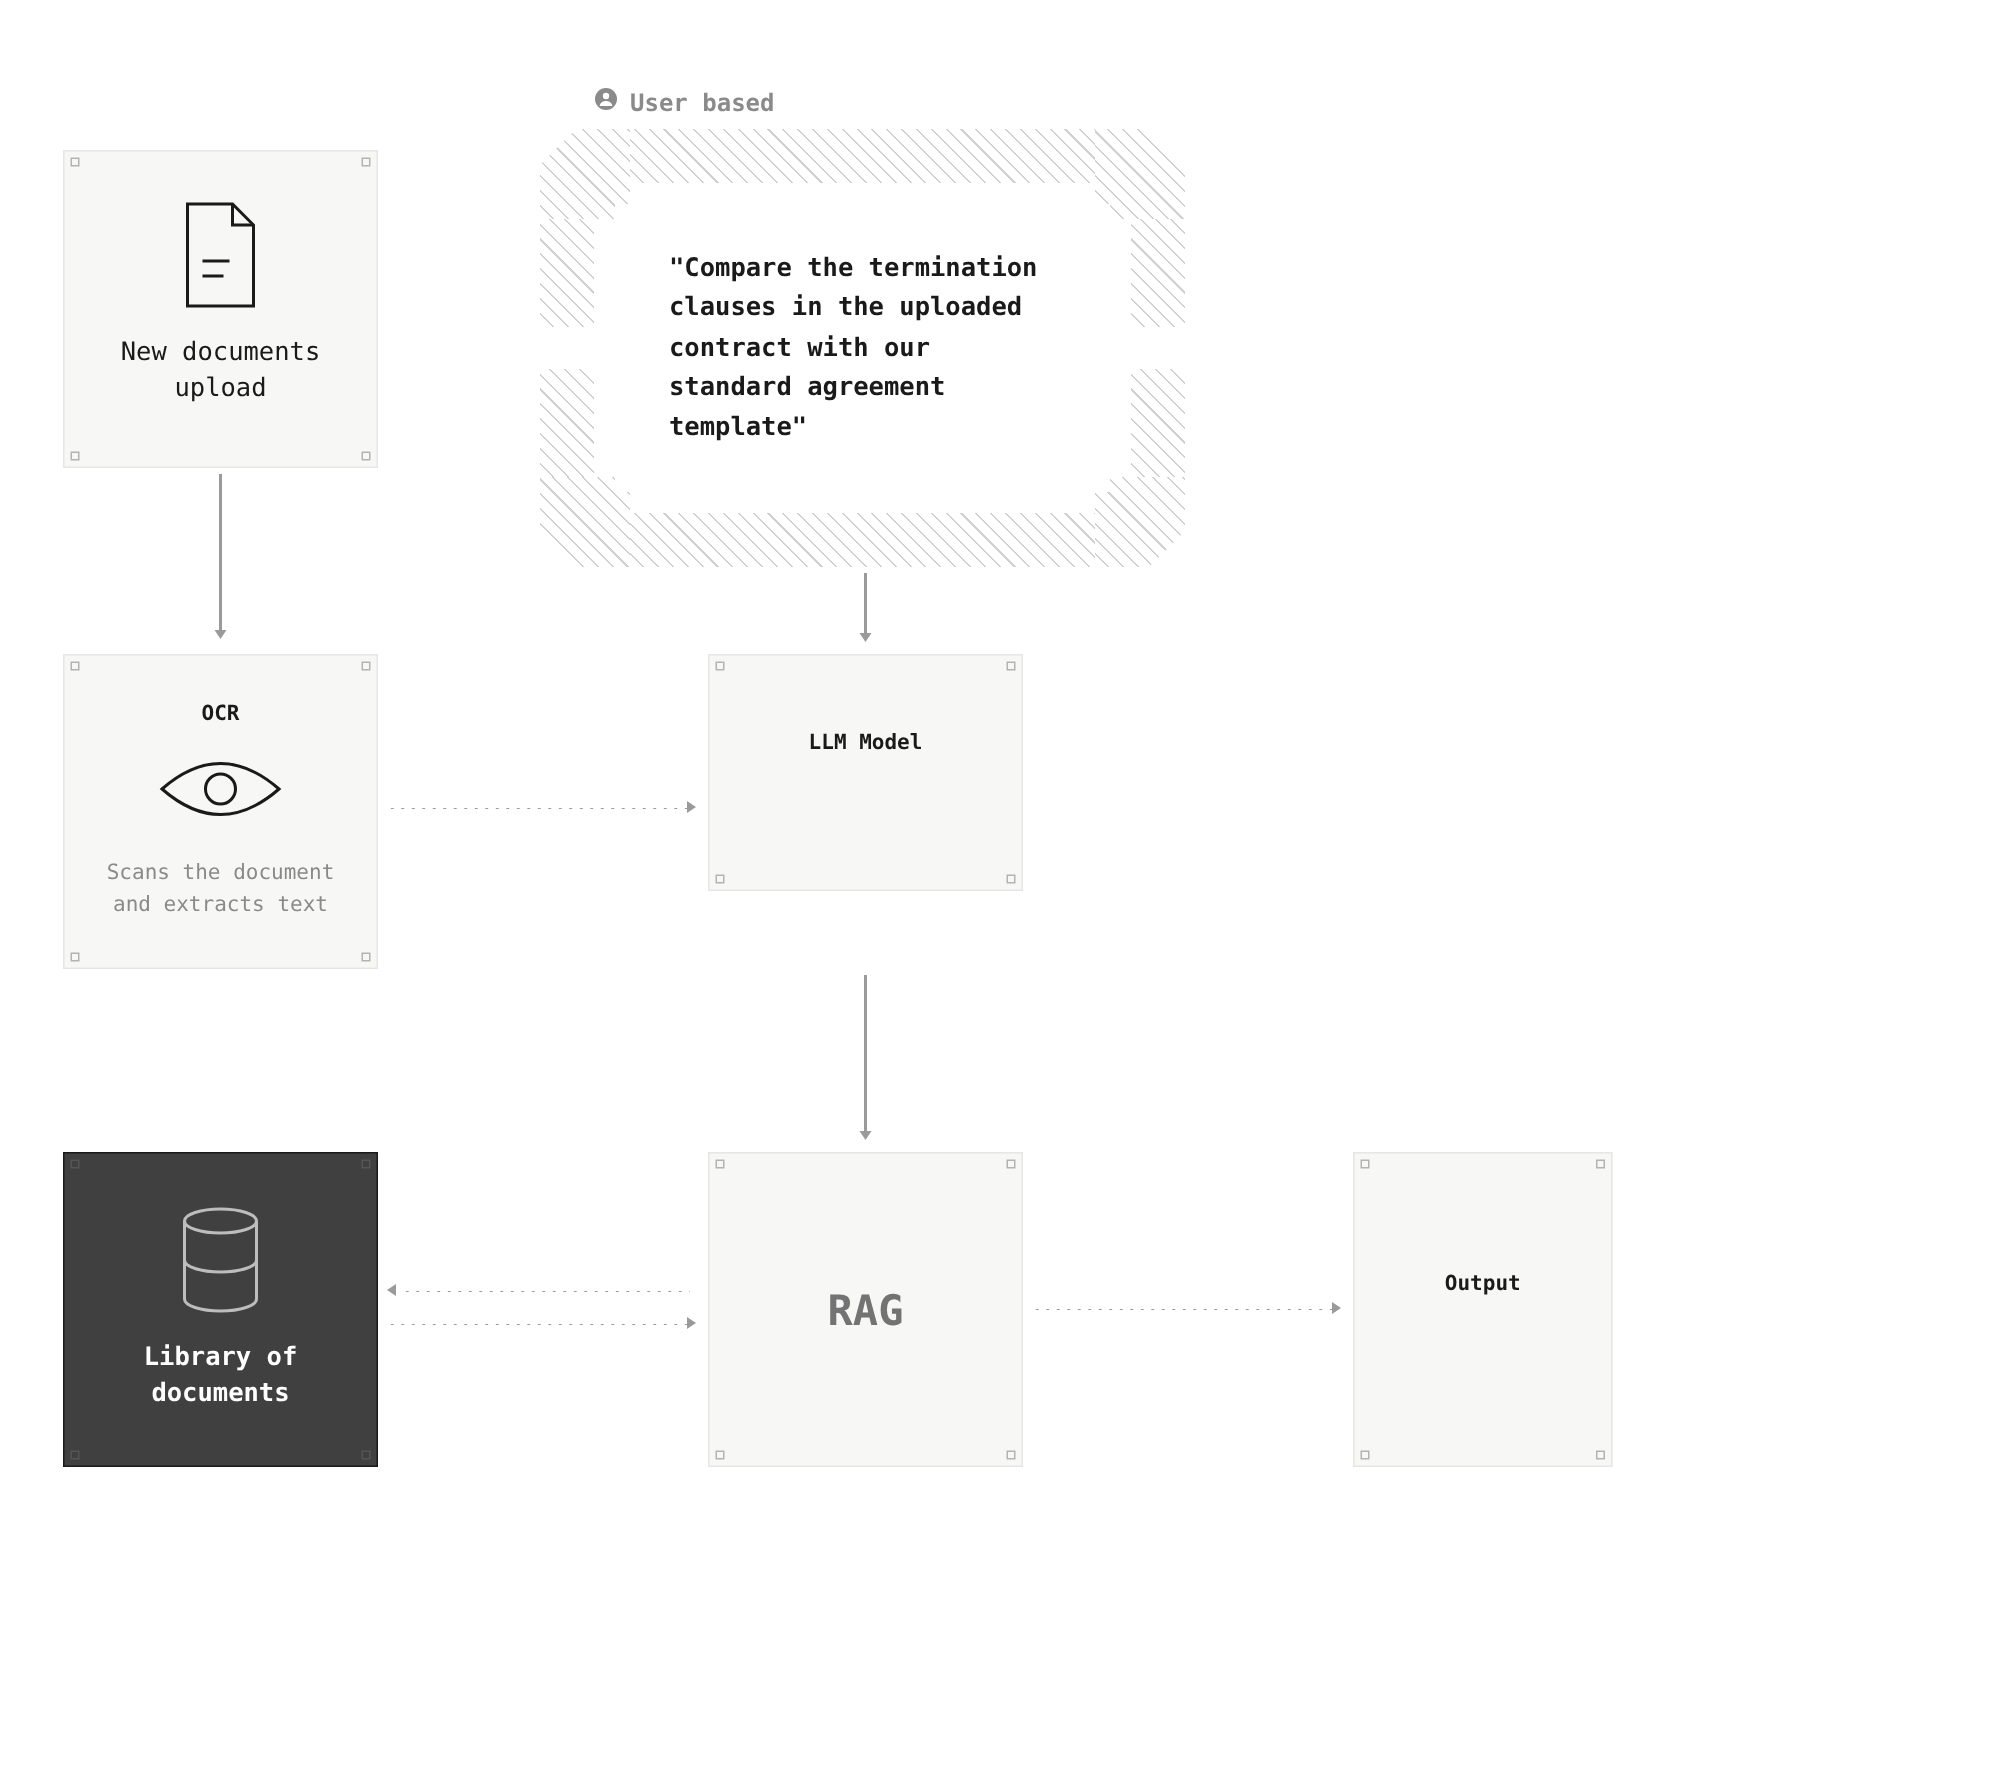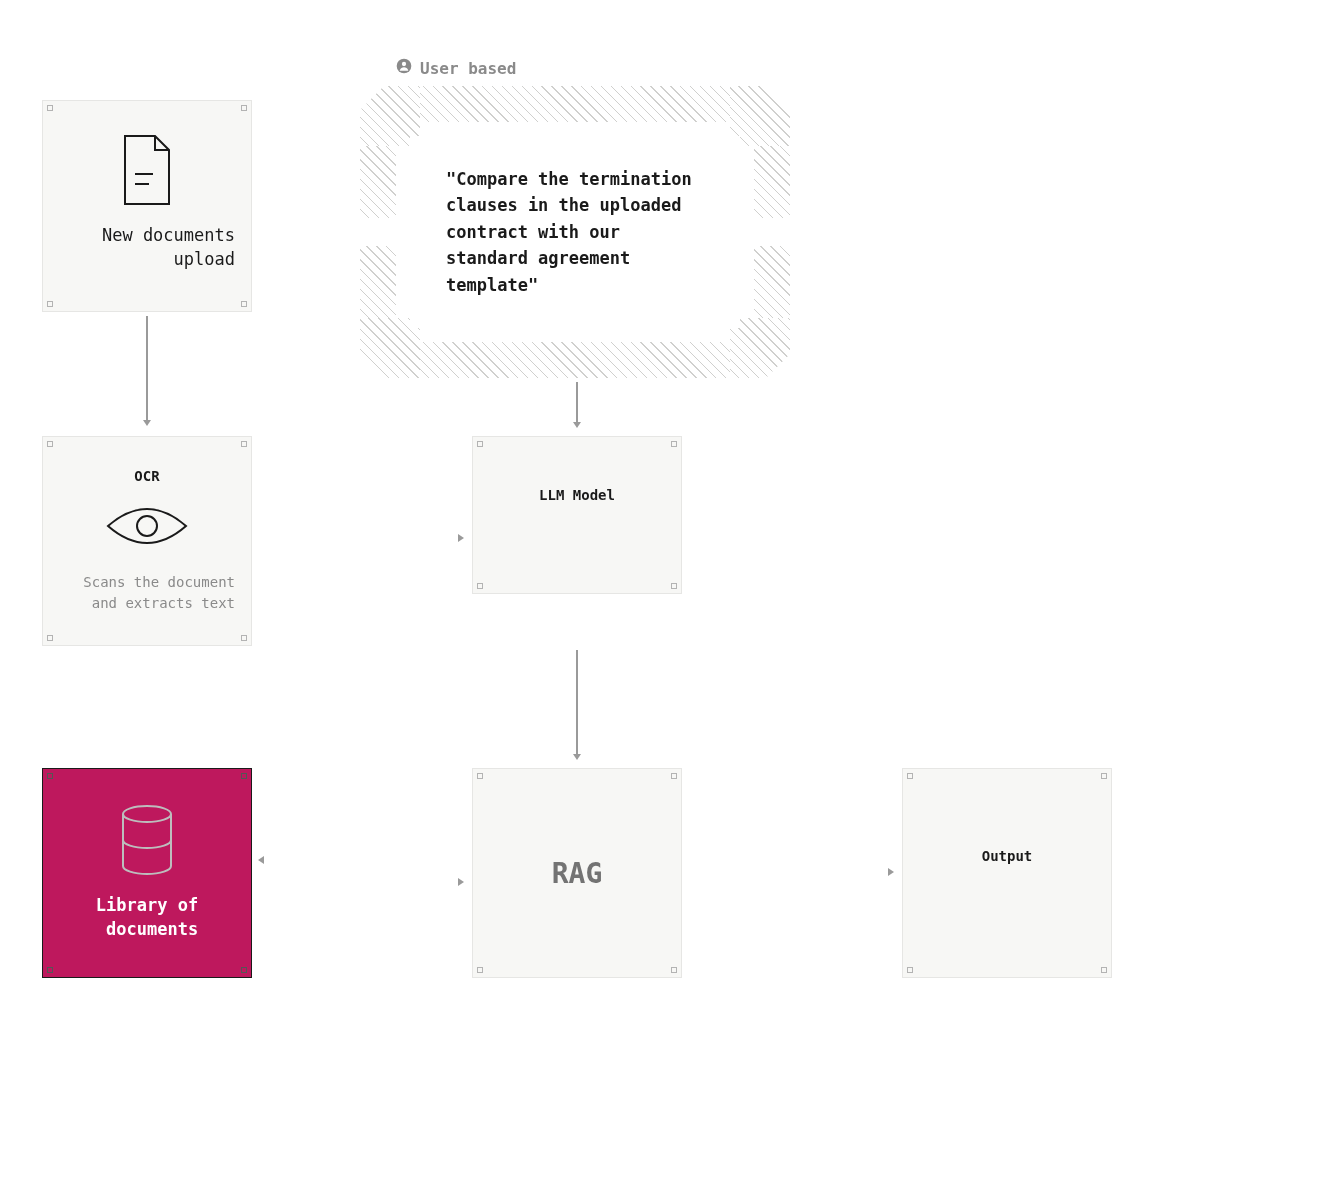--- a/index.html
+++ b/index.html
@@ -12,39 +12,39 @@
     color: #1a1a1a;
   }
   .box {
     position: absolute;
     background: #f7f7f5;
     border: 1px solid #e6e6e4;
     display: flex;
     flex-direction: column;
     align-items: center;
     justify-content: center;
-    text-align: right;
+    text-align: center;
     padding: 16px;
   }
   .box::before, .box::after,
   .box .tl, .box .tr, .box .bl, .box .br {
     position: absolute;
     width: 6px;
     height: 6px;
     border: 1px solid #b3b3b3;
     content: "";
   }
   .box .tl { top: 4px; left: 4px; }
   .box .tr { top: 4px; right: 4px; }
   .box .bl { bottom: 4px; left: 4px; }
   .box .br { bottom: 4px; right: 4px; }
   .box::before, .box::after { display: none; }
 
   .dark {
-    background: #be185d;
+    background: #404040;
     color: #fff;
     border: 1px solid #1a1a1a;
   }
   .dark .tl, .dark .tr, .dark .bl, .dark .br { border-color: #555; }
 
   .title {
     font-size: 14px;
     font-weight: 600;
     margin-bottom: 6px;
   }
@@ -239,21 +239,21 @@
 </div>
 
 <div class="box" style="left:472px; top:768px; width:210px; height:210px; justify-content:center;">
   <span class="tl"></span>
     <span class="tr"></span>
     <span class="bl"></span>
     <span class="br"></span>
   <div class="big-title">RAG</div>
 </div>
 
-<div class="box" style="left:902px; top:768px; width:210px; height:210px;">
+<div class="box" style="left:902px; top:768px; width:173px; height:210px;">
   <span class="tl"></span>
     <span class="tr"></span>
     <span class="bl"></span>
     <span class="br"></span>
   <div class="title">Output</div>
   <div style="height:28px;"></div>
 </div>
 
 <div class="dots-v" style="left:146px; top:316px; height:104px;"></div>
 <div class="arrowhead arrow-down" style="left:143px; top:420px;"></div>

